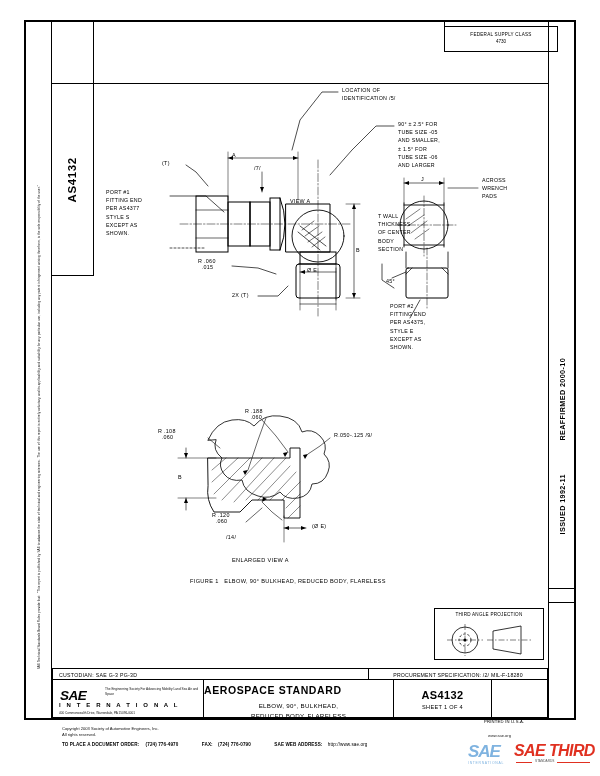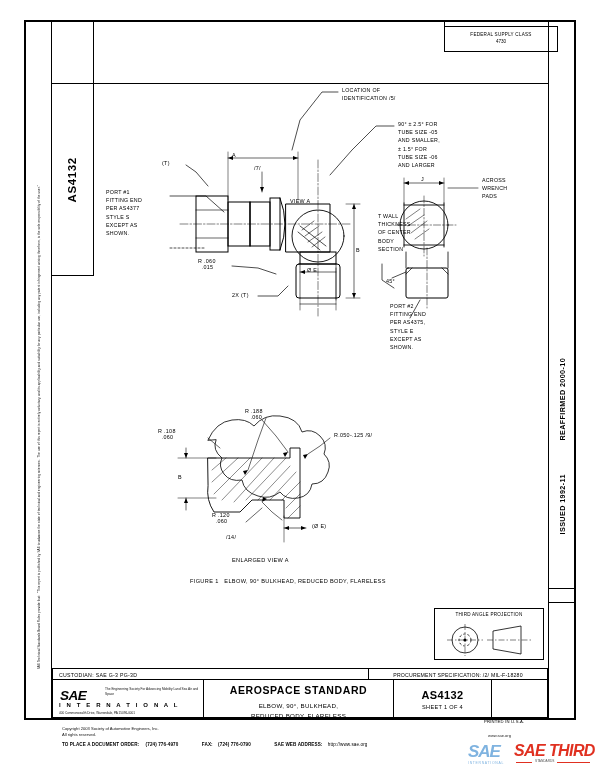--- a/index.html
+++ b/index.html
@@ -41,21 +41,21 @@
   .tbcell{position:absolute;box-sizing:border-box;}
   #tb-cust{left:0;top:0;width:316px;height:12px;border:1px solid #000;border-right:none;}
   #tb-proc{left:316px;top:0;width:180px;height:12px;border:1px solid #000;}
   #tb-logo{left:0;top:12px;width:152px;height:38px;border:1px solid #000;border-top:none;}
   #tb-mid{left:152px;top:12px;width:190px;height:38px;border:1px solid #000;border-top:none;border-left:none;}
   #tb-no{left:342px;top:12px;width:98px;height:38px;border:1px solid #000;border-top:none;border-left:none;}
   #tb-rev{left:440px;top:12px;width:56px;height:38px;border:1px solid #000;border-top:none;border-left:none;}
 
   .cust-t{font-size:5.2px;padding:3.4px 0 0 6px;letter-spacing:.3px;}
   .proc-t{font-size:5.2px;padding:3.4px 0 0 0;text-align:center;letter-spacing:.2px;}
-  .as-title{font-size:10.5px;font-weight:bold;text-align:center;margin-top:4px;letter-spacing:.6px;}
+  .as-title{font-size:10.5px;font-weight:bold;text-align:left;margin-top:4px;letter-spacing:.6px;}
   .as-sub{font-size:6.2px;text-align:center;margin-top:4.5px;letter-spacing:.3px;line-height:1.55;}
   .as-num{font-size:11px;font-weight:bold;text-align:center;margin-top:9px;letter-spacing:.4px;}
   .as-sheet{font-size:5.6px;text-align:center;margin-top:3px;letter-spacing:.3px;}
 
   
   .saelogo{position:relative;width:100%;height:100%;}
   .sae-big{position:absolute;left:7px;top:8px;font-size:13.5px;font-weight:bold;font-style:italic;letter-spacing:-.5px;}
   .sae-tag{position:absolute;left:52px;top:7px;font-size:3.2px;line-height:1.45;color:#111;}
   .sae-intl{position:absolute;left:6px;top:22px;font-size:6px;font-weight:bold;letter-spacing:2.1px;}
   .sae-addr{position:absolute;left:6px;top:31px;font-size:3.1px;color:#111;}

